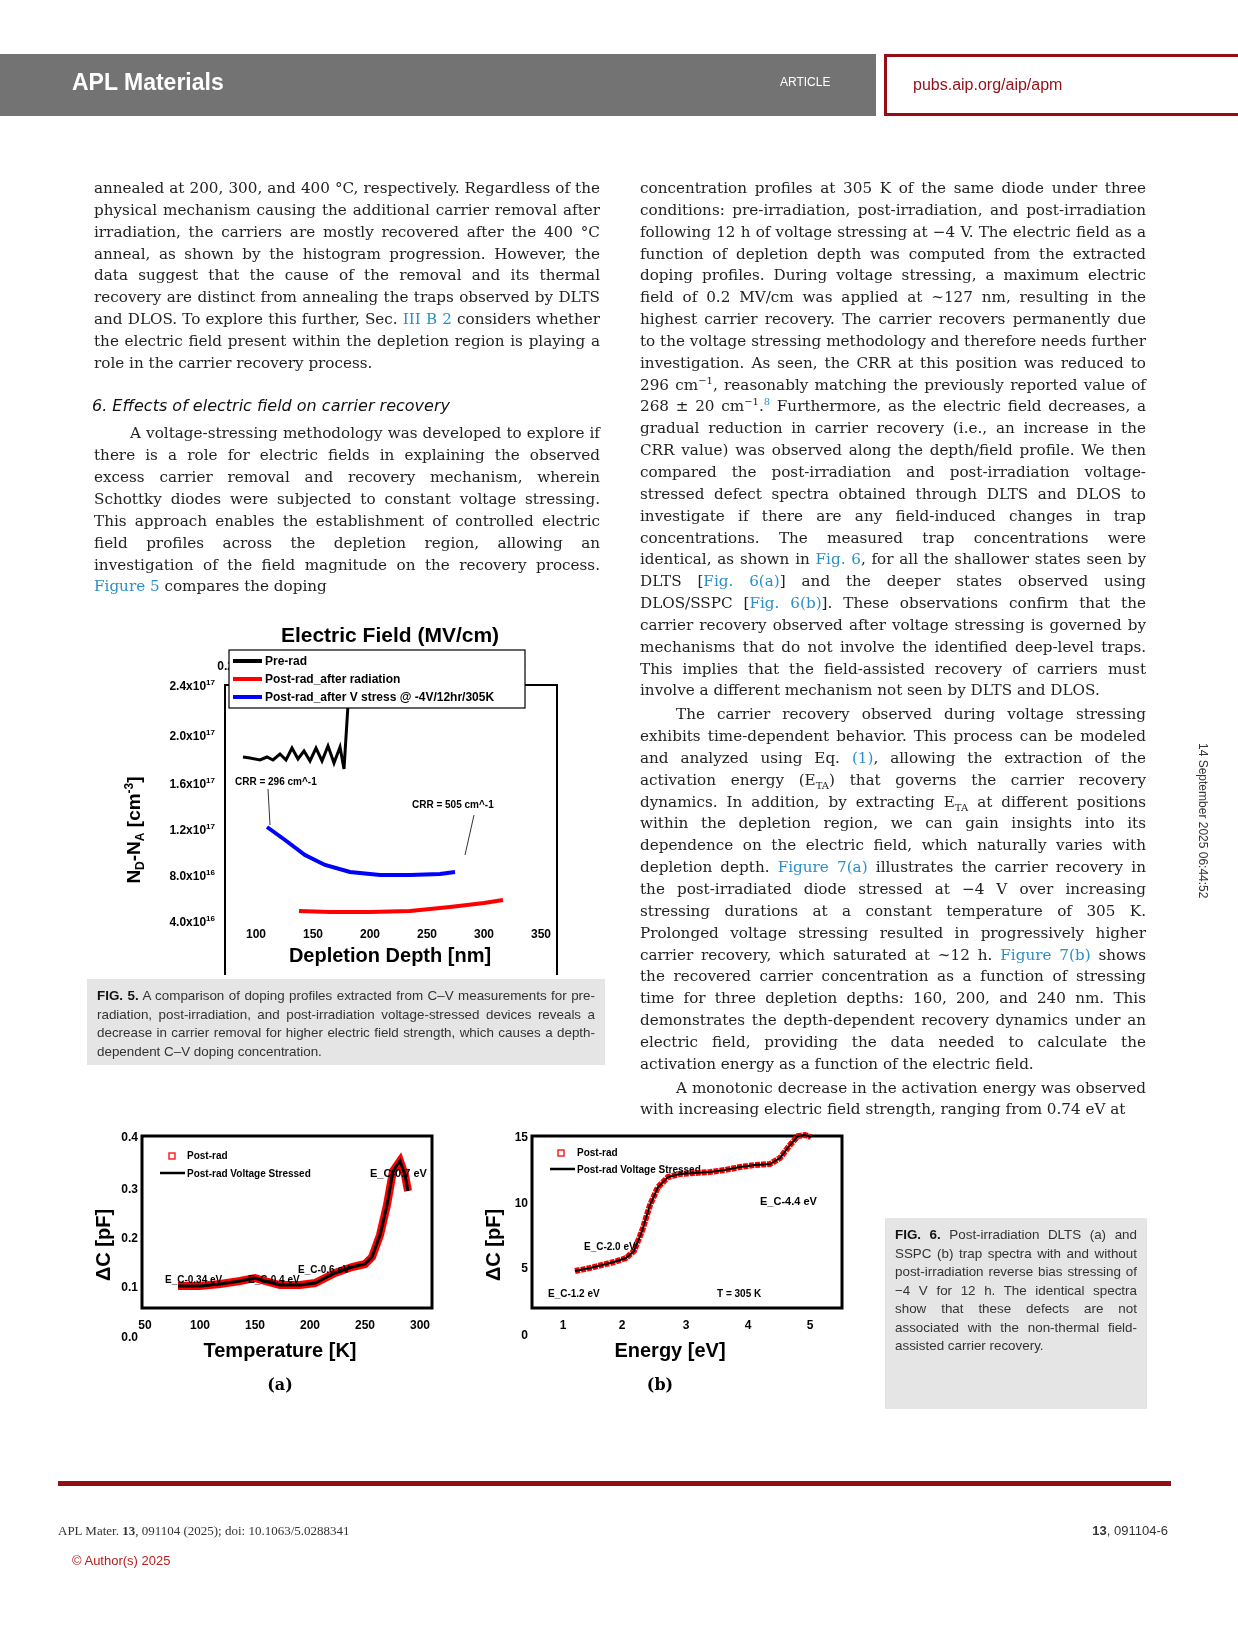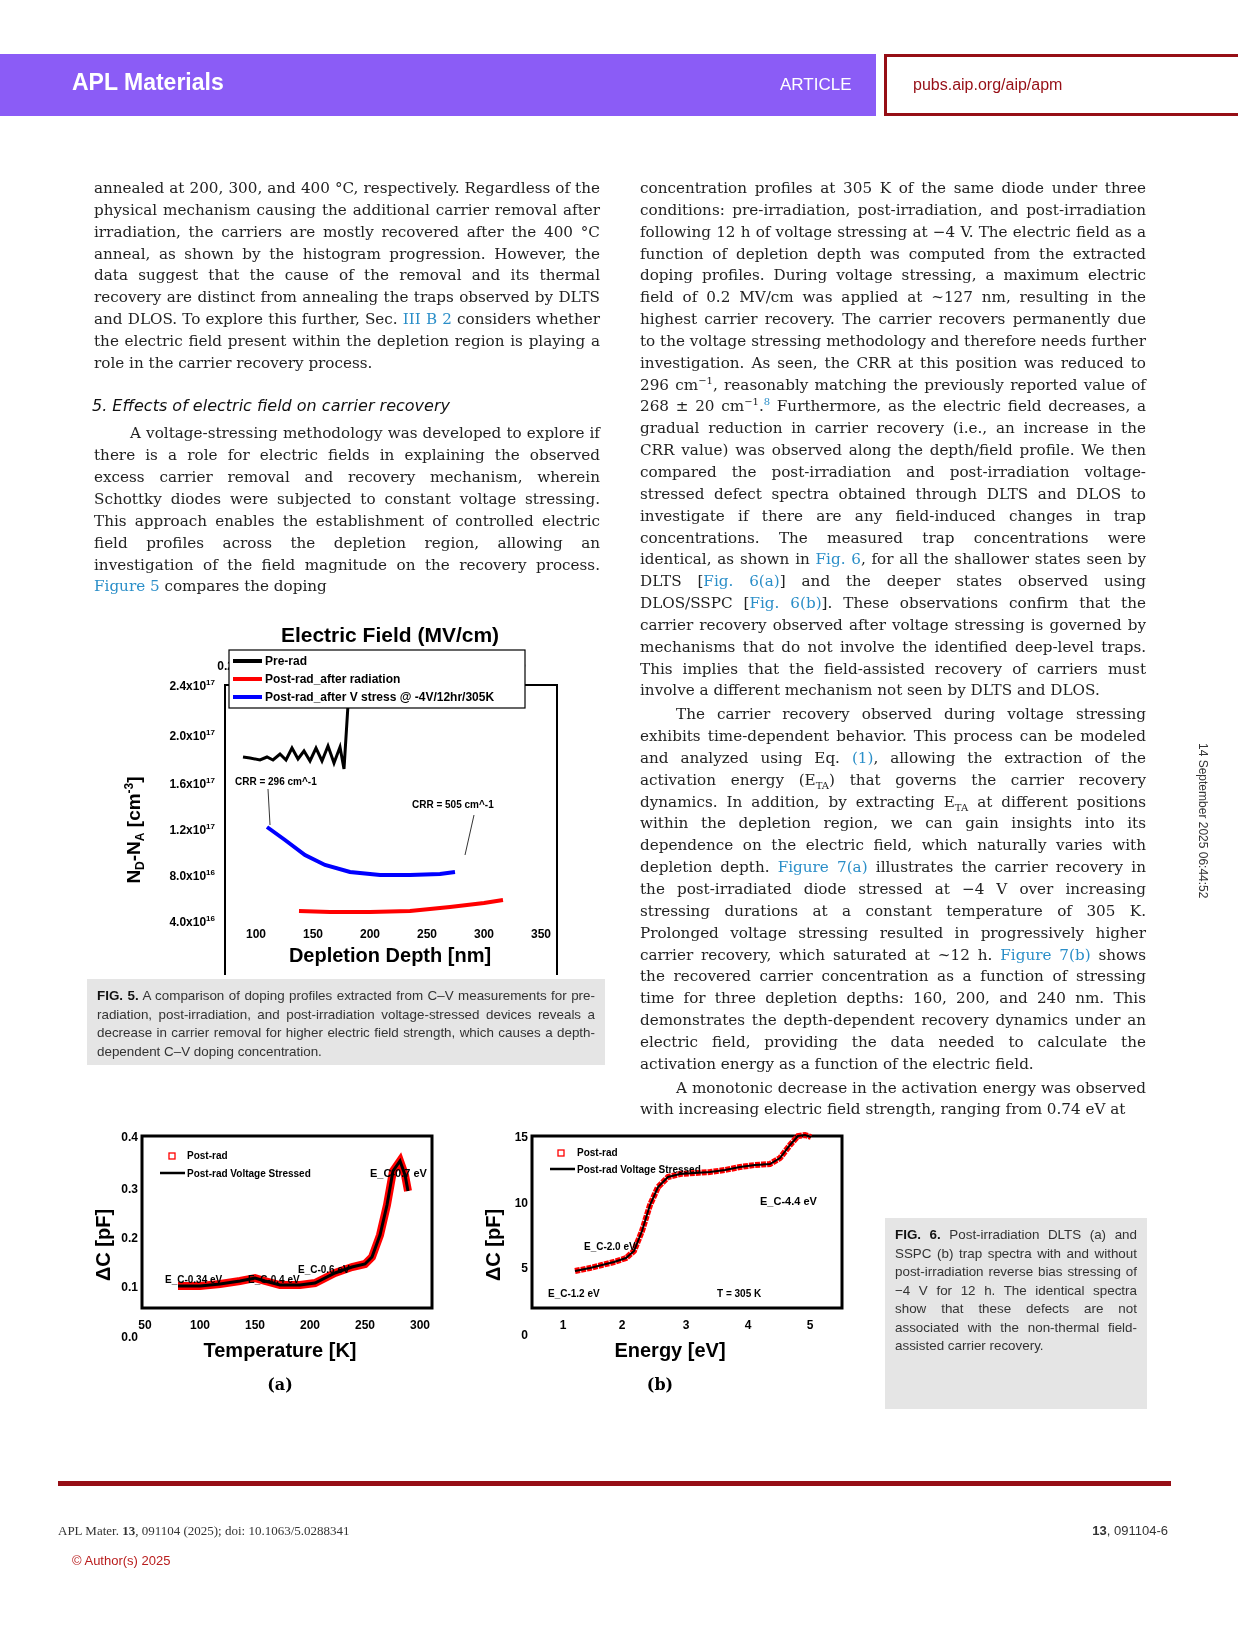--- a/index.html
+++ b/index.html
@@ -1,20 +1,20 @@
 <!DOCTYPE html>
 <html><head>
 <meta charset="utf-8">
 <style>
   html, body { margin:0; padding:0; }
   body { width:1238px; height:1650px; background:#ffffff; position:relative; overflow:hidden; font-family:"DejaVu Serif", serif; color:#222; }
   .header { position:absolute; left:0; top:54px; width:1238px; height:62px; }
-  .hdr-main { position:absolute; left:0; top:0; width:876px; height:62px; background:#8b5cf6; }
+  .hdr-main { position:absolute; left:0; top:0; width:876px; height:62px; background:#737373; }
   .hdr-title { position:absolute; left:72px; top:15px; color:#fff; font-family:"Liberation Sans", sans-serif; font-weight:bold; font-size:23px; }
-  .hdr-article { position:absolute; left:780px; top:21px; color:#fff; font-family:"Liberation Sans", sans-serif; font-size:17px; }
+  .hdr-article { position:absolute; left:780px; top:21px; color:#fff; font-family:"Liberation Sans", sans-serif; font-size:12px; }
   .hdr-url-box { position:absolute; left:884px; top:0; width:354px; height:56px; border:3px solid #960e15; border-right:none; background:#fff; }
   .hdr-url { position:absolute; left:26px; top:19px; color:#960e15; font-family:"Liberation Sans", sans-serif; font-size:16px; }
 
   .col { position:absolute; font-size:15.2px; line-height:21.85px; text-align:justify; hyphens:auto; }
   .col p { margin:2px; }
   .col p.ind { text-indent:36px; }
   .link { color:#2a8ec8; }
   .left-col { left:92px; top:176px; width:510px; }
   .right-col { left:638px; top:176px; width:510px; }
   .sec-head { font-family:"DejaVu Sans", sans-serif; font-style:italic; font-size:16px; font-weight:500; margin:20px 0 7px 0 !important; color:#111; text-align:left; }
@@ -37,21 +37,21 @@
     <span class="hdr-title">APL Materials</span>
     <span class="hdr-article">ARTICLE</span>
   </div>
   <div class="hdr-url-box">
     <span class="hdr-url">pubs.aip.org/aip/apm</span>
   </div>
 </div>
 
 <div class="col left-col">
   <p><span>annealed at 200, 300, and 400 °C, respectively. Regardless of the physical mechanism causing the additional carrier removal after irradiation, the carriers are mostly recovered after the 400 °C anneal, as shown by the histogram progression. However, the data suggest that the cause of the removal and its thermal recovery are distinct from annealing the traps observed by DLTS and DLOS. To explore this further, Sec. </span><span class="link">III B 2</span><span> considers whether the electric field present within the depletion region is playing a role in the carrier recovery process.</span></p>
-  <p class="sec-head">5. Effects of electric field on carrier recovery</p>
+  <p class="sec-head">6. Effects of electric field on carrier recovery</p>
   <p class="ind"><span>A voltage-stressing methodology was developed to explore if there is a role for electric fields in explaining the observed excess carrier removal and recovery mechanism, wherein Schottky diodes were subjected to constant voltage stressing. This approach enables the establishment of controlled electric field profiles across the depletion region, allowing an investigation of the field magnitude on the recovery process. </span><span class="link">Figure 5</span><span> compares the doping</span></p>
 </div>
 
 <div class="col right-col">
   <p><span>concentration profiles at 305 K of the same diode under three conditions: pre-irradiation, post-irradiation, and post-irradiation following 12 h of voltage stressing at −4 V. The electric field as a function of depletion depth was computed from the extracted doping profiles. During voltage stressing, a maximum electric field of 0.2 MV/cm was applied at ~127 nm, resulting in the highest carrier recovery. The carrier recovers permanently due to the voltage stressing methodology and therefore needs further investigation. As seen, the CRR at this position was reduced to 296 cm</span><sup style="font-size:10px;line-height:0">−1</sup><span>, reasonably matching the previously reported value of 268 ± 20 cm</span><sup style="font-size:10px;line-height:0">−1</sup>.<sup class="link" style="font-size:10px;line-height:0">8</sup><span> Furthermore, as the electric field decreases, a gradual reduction in carrier recovery (i.e., an increase in the CRR value) was observed along the depth/field profile. We then compared the post-irradiation and post-irradiation voltage-stressed defect spectra obtained through DLTS and DLOS to investigate if there are any field-induced changes in trap concentrations. The measured trap concentrations were identical, as shown in </span><span class="link">Fig. 6</span><span>, for all the shallower states seen by DLTS [</span><span class="link">Fig. 6(a)</span><span>] and the deeper states observed using DLOS/SSPC [</span><span class="link">Fig. 6(b)</span><span>]. These observations confirm that the carrier recovery observed after voltage stressing is governed by mechanisms that do not involve the identified deep-level traps. This implies that the field-assisted recovery of carriers must involve a different mechanism not seen by DLTS and DLOS.</span></p>
   <p class="ind"><span>The carrier recovery observed during voltage stressing exhibits time-dependent behavior. This process can be modeled and analyzed using Eq. </span><span class="link">(1)</span><span>, allowing the extraction of the activation energy (E</span><sub style="font-size:10px;line-height:0">TA</sub><span>) that governs the carrier recovery dynamics. In addition, by extracting E</span><sub style="font-size:10px;line-height:0">TA</sub><span> at different positions within the depletion region, we can gain insights into its dependence on the electric field, which naturally varies with depletion depth. </span><span class="link">Figure 7(a)</span><span> illustrates the carrier recovery in the post-irradiated diode stressed at −4 V over increasing stressing durations at a constant temperature of 305 K. Prolonged voltage stressing resulted in progressively higher carrier recovery, which saturated at ~12 h. </span><span class="link">Figure 7(b)</span><span> shows the recovered carrier concentration as a function of stressing time for three depletion depths: 160, 200, and 240 nm. This demonstrates the depth-dependent recovery dynamics under an electric field, providing the data needed to calculate the activation energy as a function of the electric field.</span></p>
   <p class="ind">A monotonic decrease in the activation energy was observed with increasing electric field strength, ranging from 0.74 eV at</p>
 </div>
 
 <svg style="position:absolute;left:110px;top:615px;" width="470" height="360" viewBox="0 0 470 360">

